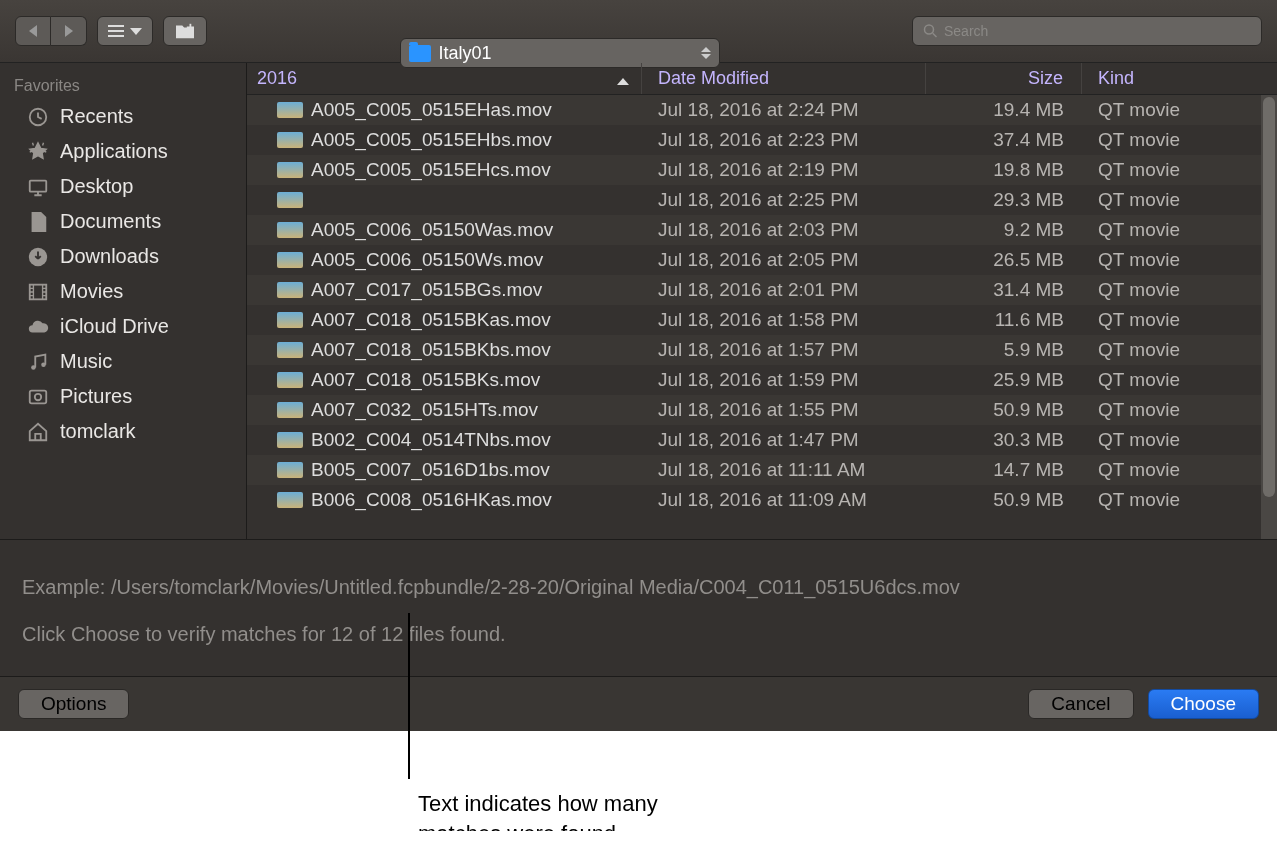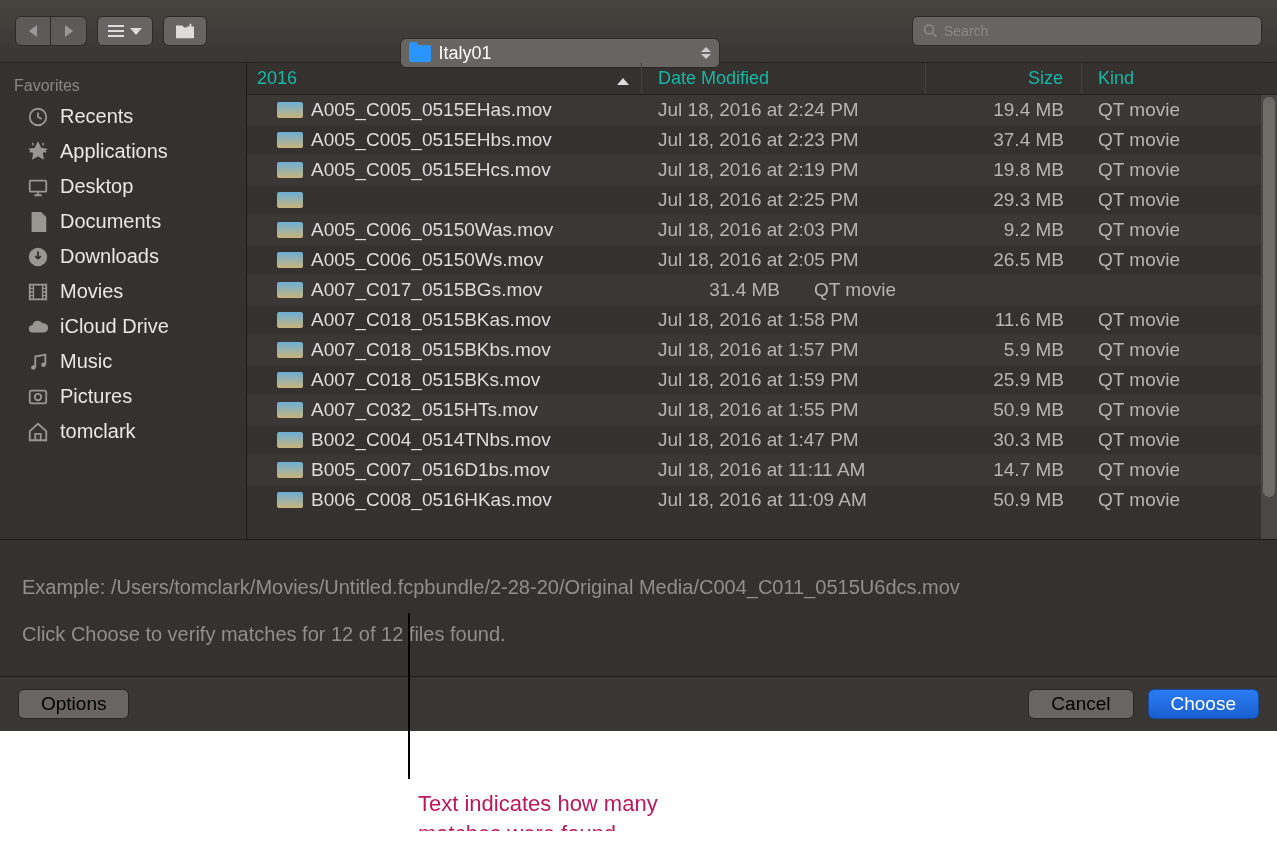--- a/index.html
+++ b/index.html
@@ -104,21 +104,21 @@
   }
   .side-item .si { width:24px; height:20px; display:flex; align-items:center; justify-content:center;}
   .side-item svg { fill:#9a9692; }
 
   .file-area { flex:1; display:flex; flex-direction:column; background:#34312f;}
   .col-headers {
     display:flex; align-items:center;
     background:#34312f;
     border-bottom: 1px solid #222;
     height: 32px;
-    color:#14b8a6; font-size:18px;
+    color:#c4b5fd; font-size:18px;
   }
   .col-headers > div { padding: 0 10px; border-right:1px solid #454240; height:100%; display:flex; align-items:center;}
   .col-name { width: 395px; position:relative;}
   .col-name .sort { position:absolute; right:12px;}
   .col-date { width: 284px; padding-left:16px !important;}
   .col-size { width: 156px; justify-content:flex-end; padding-right:18px !important;}
   .col-kind { flex:1; padding-left:16px !important; border-right:none !important;}
 
   .file-list { flex:1; overflow:hidden; position:relative;}
   .row {
@@ -167,21 +167,21 @@
   .pill.grey { background:#686562; color:#000000;}
   .pill.blue { background:#1f6fe5; background:linear-gradient(#2a7bf3,#1a5fd0); color:#fff; border-color:#134a9f;}
 
   
   .annotation-area { position:relative; width:1277px; height:100px; background:#fff;}
   .callout-line {
     position:absolute; left:408px; top:-118px; width:2px; height:166px; background:#000;
   }
   .callout-text {
     position:absolute; left:418px; top:58px;
-    color:#be185d; font-size:22px; line-height:1.35;
+    color:#000000; font-size:22px; line-height:1.35;
     font-family: -apple-system, "Helvetica Neue", Arial, sans-serif;
   }
 
   .chev {width:0;height:0;border-top:6px solid transparent;border-bottom:6px solid transparent;}
   .chev.l{border-right:8px solid #999;}
   .chev.r{border-left:8px solid #999;}
   .chev.d{border-left:6px solid transparent;border-right:6px solid transparent;border-top:7px solid #ddd;border-bottom:none;}
   .chev.up-sort{border-left:6px solid transparent;border-right:6px solid transparent;border-bottom:7px solid #ddd;}
   .bars{display:flex;flex-direction:column;gap:3px;}
   .bars span{display:block;width:16px;height:2px;background:#ddd;}
@@ -410,20 +410,21 @@
                 </div>
     <div class="r-date">Jul 18, 2016 at 2:05 PM</div>
     <div class="r-size">26.5 MB</div>
     <div class="r-kind">QT movie</div>
               </div>
               <div class="row alt">
     <div class="r-name">
                   <span class="thumb"></span>
                   <span class="fname">A007_C017_0515BGs.mov</span>
                 </div>
+    <div class="r-date">Jul 18, 2016 at 2:01 PM</div>
     <div class="r-size">31.4 MB</div>
     <div class="r-kind">QT movie</div>
               </div>
               <div class="row">
     <div class="r-name">
                   <span class="thumb"></span>
                   <span class="fname">A007_C018_0515BKas.mov</span>
                 </div>
     <div class="r-date">Jul 18, 2016 at 1:58 PM</div>
     <div class="r-size">11.6 MB</div>

